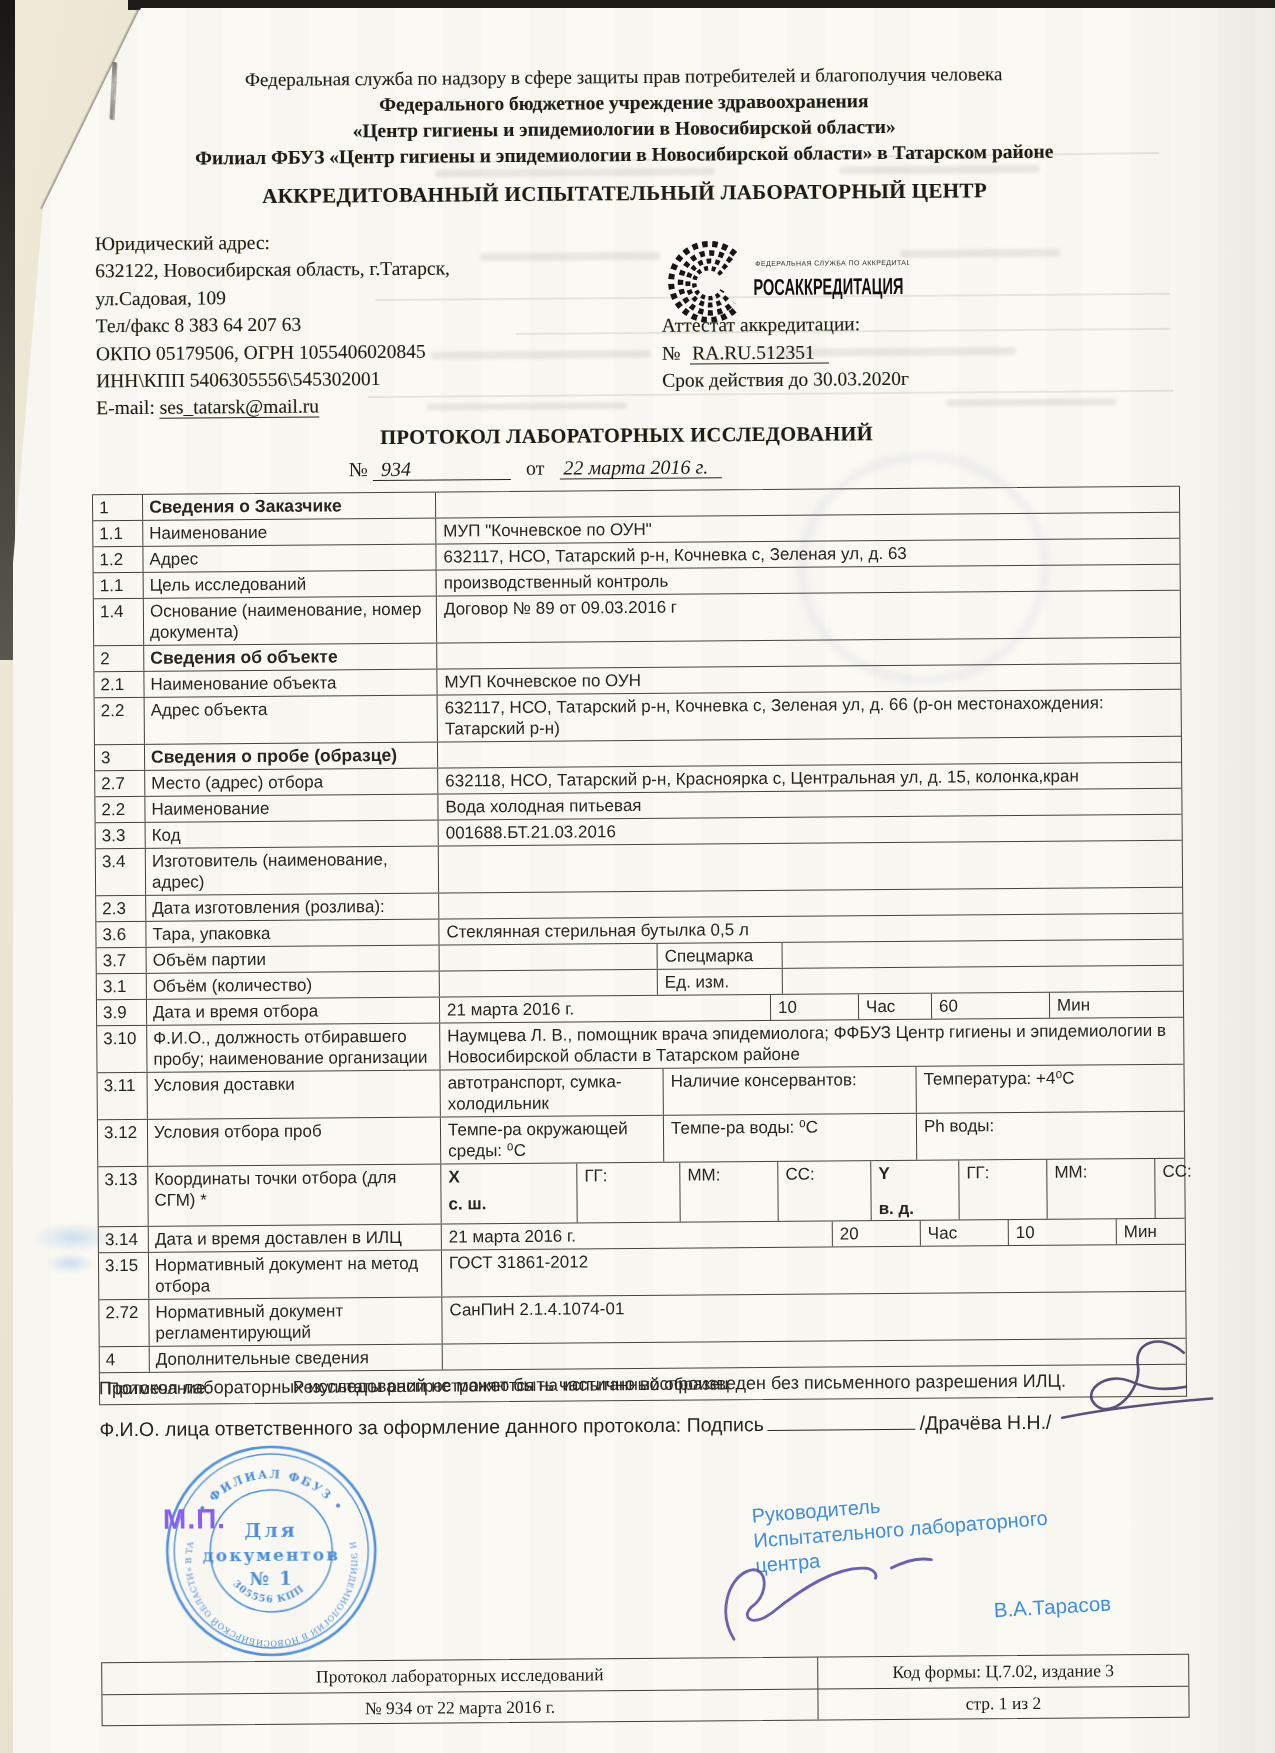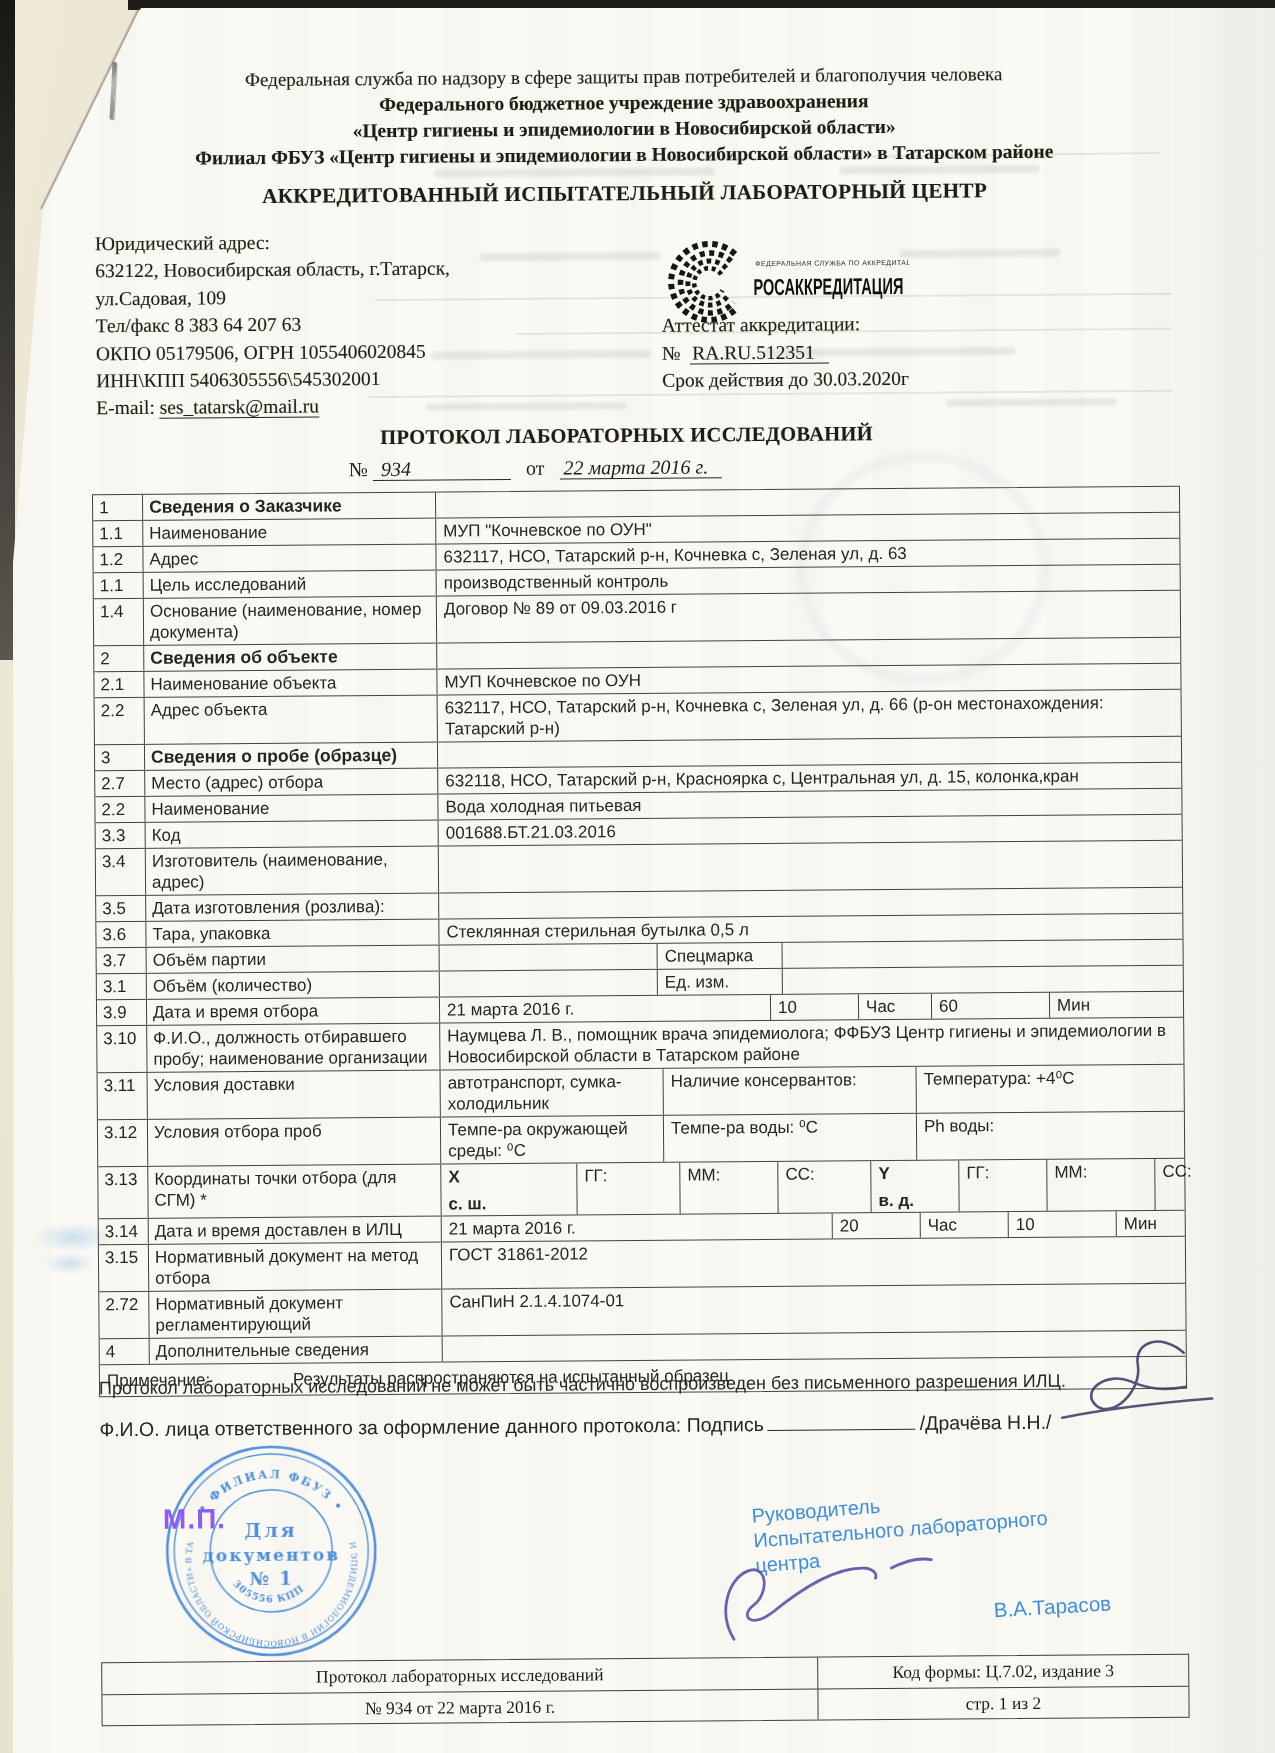--- a/index.html
+++ b/index.html
@@ -238,21 +238,21 @@
           </div>
         </div>
       <div class="trow h2">
           <div class="cell c-num">3.4</div>
           <div class="cell c-label">Изготовитель (наименование, адрес)</div>
           <div class="c-val">
             <div class="sub grow"></div>
           </div>
         </div>
       <div class="trow h1">
-          <div class="cell c-num">3.5</div>
+          <div class="cell c-num">2.3</div>
           <div class="cell c-label">Дата изготовления (розлива):</div>
           <div class="c-val">
             <div class="sub grow"></div>
           </div>
         </div>
       <div class="trow h1">
           <div class="cell c-num">3.6</div>
           <div class="cell c-label">Тара, упаковка</div>
           <div class="c-val">
             <div class="sub grow">Стеклянная стерильная бутылка 0,5 л</div>
@@ -318,21 +318,21 @@
           <div class="c-val">
         <div class="sub bold" style="width:123px">
               <div>X</div>
               <div style="margin-top:6px">с. ш.</div>
             </div>
         <div class="sub" style="width:90px">ГГ:</div>
         <div class="sub" style="width:85px">ММ:</div>
         <div class="sub" style="width:80px">СС:</div>
         <div class="sub bold" style="width:75px">
               <div>Y</div>
-              <div style="margin-top:6px">в. д.</div>
+              <div style="margin-top:14px">в. д.</div>
             </div>
         <div class="sub" style="width:75px">ГГ:</div>
         <div class="sub" style="width:95px">ММ:</div>
         <div class="sub grow">СС:</div>
       </div>
         </div>
       <div class="trow h1">
           <div class="cell c-num">3.14</div>
           <div class="cell c-label">Дата и время доставлен в ИЛЦ</div>
           <div class="c-val">

